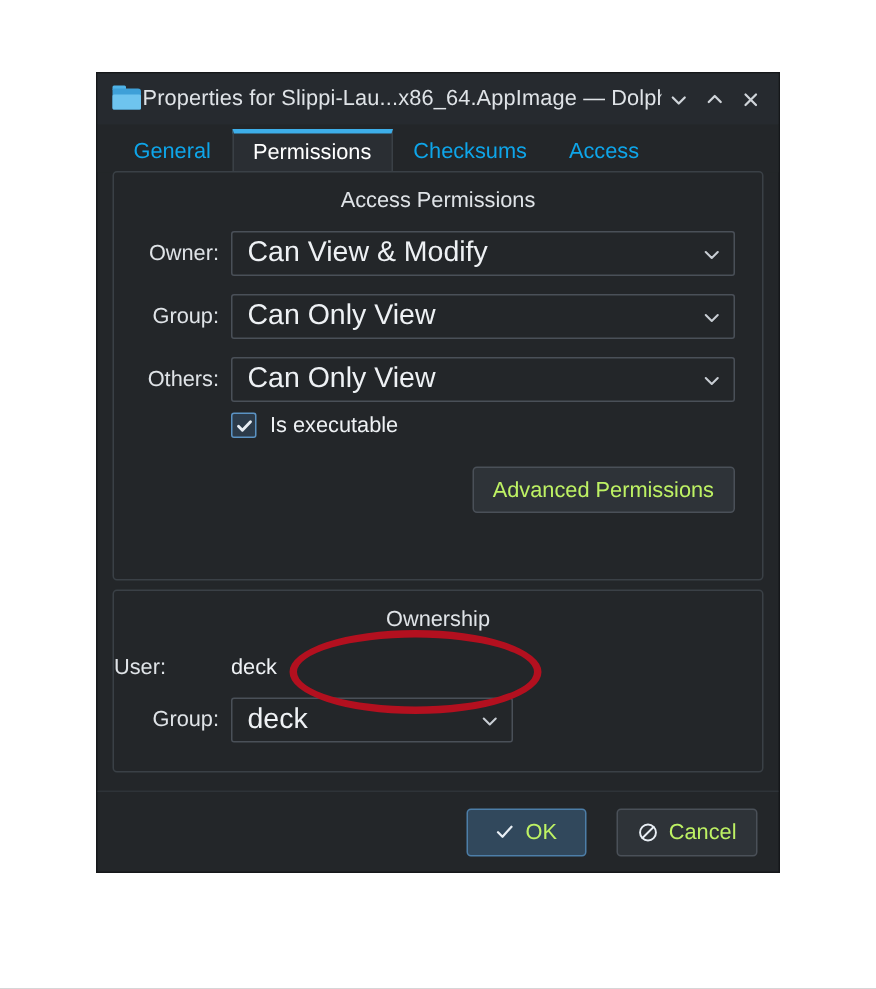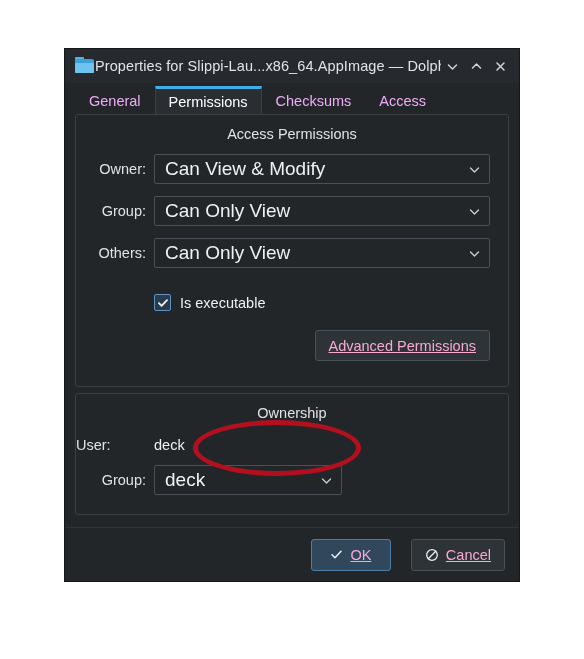--- a/index.html
+++ b/index.html
@@ -108,21 +108,21 @@
     padding: 0 10px;
     box-sizing: border-box;
     background: #232629;
   }
   .tab {
     height: 29px;
     padding: 0 13px;
     display: flex;
     align-items: center;
     font-size: 14.5px;
-    color: #f0abfc;
+    color: #0ea5e9;
     background: transparent;
     border: 1px solid transparent;
     border-bottom: none;
     box-sizing: border-box;
     white-space: nowrap;
   }
   .tab.active {
     background: #2a2e33;
     border: 1px solid #3a4046;
     border-bottom: none;
@@ -191,21 +191,21 @@
     position: relative;
   }
   .combo .val { flex: 1 1 auto; white-space: nowrap; overflow: hidden; }
   .combo .chev { color: #c7ccd2; display: flex; align-items: center; }
 
   .combo.narrow { flex: 0 0 auto; width: 188px; }
 
   .check-row {
     display: flex;
     align-items: center;
-    margin-top: 26px;
+    margin-top: 7px;
     padding-left: 78px;
   }
   .checkbox {
     width: 17px;
     height: 17px;
     border: 1px solid #5b93c4;
     border-radius: 2px;
     background: #2c3b4a;
     display: flex;
     align-items: center;
@@ -224,31 +224,30 @@
   .adv-row {
     display: flex;
     justify-content: flex-end;
     padding-right: 18px;
     margin-top: 19px;
   }
   .btn {
     background: #2e3338;
     border: 1px solid #4a5058;
     border-radius: 3px;
-    color: #f9a8d4;
+    color: #bef264;
     font-size: 14.5px;
     padding: 0 13px;
     height: 31px;
     display: flex;
     align-items: center;
     justify-content: center;
     box-sizing: border-box;
     white-space: nowrap;
     gap: 7px;
-    text-decoration: underline;
   }
 
   .user-row {
     display: flex;
     align-items: center;
     margin-top: 16px;
   }
   .user-label {
     width: 70px;
     text-align: left;

